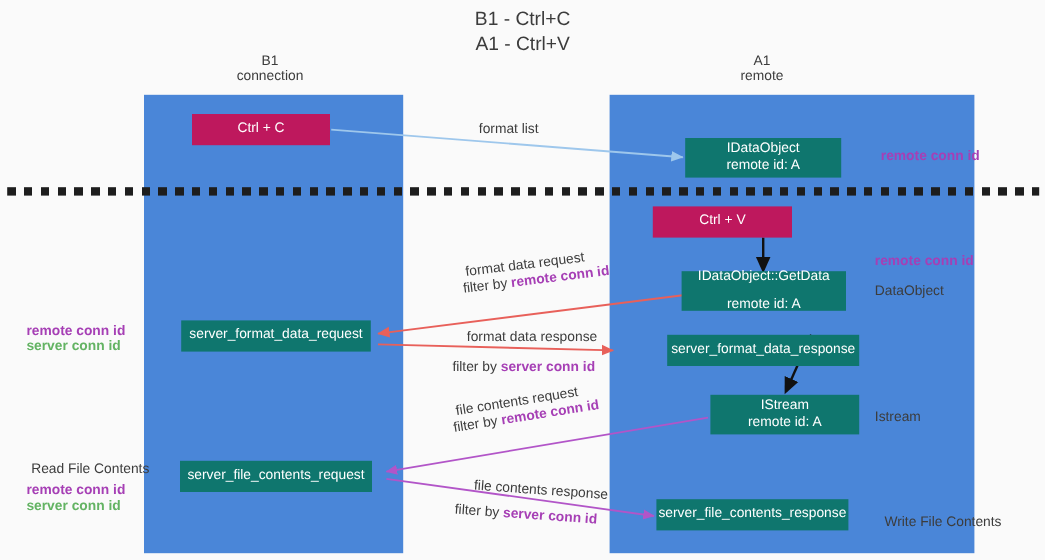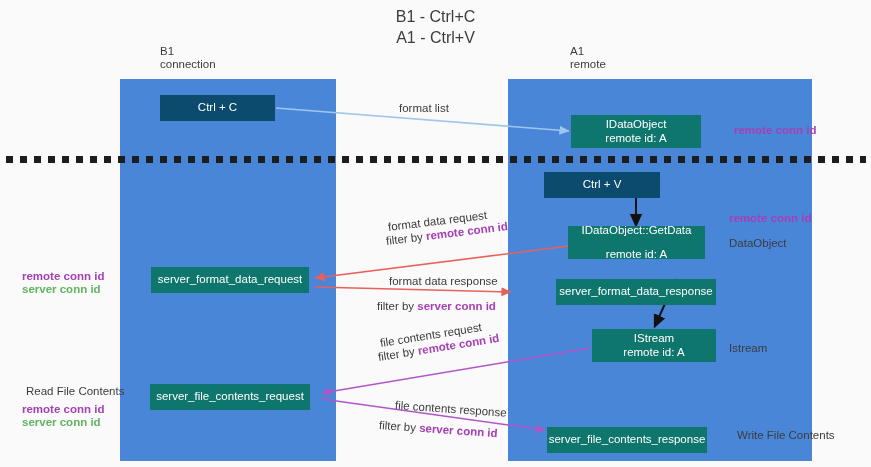--- a/index.html
+++ b/index.html
@@ -16,40 +16,40 @@
   .lane{position:absolute;background:#4a86d8;}
   #lane-left{left:120px;top:79px;width:216px;height:382px;}
   #lane-right{left:508px;top:79px;width:304px;height:382px;}
 
   
   #title{
     position:absolute;left:0;top:6px;width:871px;
     text-align:center;color:#3c3c3c;font-size:16px;line-height:21px;
   }
   .lane-head{
-    position:absolute;color:#3c3c3c;
+    position:absolute;text-align:center;color:#3c3c3c;
     font-size:11.5px;line-height:13px;
   }
   #head-left{left:160px;top:45px;width:130px;}
   #head-right{left:570px;top:45px;width:130px;}
 
   
   #divider{
     position:absolute;left:6px;top:156px;width:860px;height:7px;
     background-image:repeating-linear-gradient(to right,#1d1d1d 0px,#1d1d1d 7px,rgba(0,0,0,0) 7px,rgba(0,0,0,0) 14px);
   }
 
   
   .node{
     position:absolute;display:flex;flex-direction:column;
     align-items:center;justify-content:center;
     color:#ffffff;font-size:11.5px;line-height:13.5px;text-align:center;
     box-sizing:border-box;
   }
-  .node.green{background:#0c4a6e;}
+  .node.green{background:#be185d;}
   .node.orange{background:#0f766e;}
   .node .ln2{font-size:11.5px;}
 
   
   .lbl{position:absolute;font-size:11.5px;line-height:14px;color:#3c3c3c;white-space:nowrap;}
   .lbl.purple{color:#a63fb5;font-weight:bold;}
   .lbl.green{color:#63b363;font-weight:bold;}
   .lbl.rot{transform-origin:left center;}
   .lbl b.purple{color:#a63fb5;}
 
@@ -136,21 +136,21 @@
 
   <div class="node orange" id="n-istream" style="left:592px;top:329px;width:124px;height:33px;">
     <div>IStream</div>
     <div class="ln2">remote id: A</div>
   </div>
 
   <div class="node orange" id="n-filereq" style="left:150px;top:384px;width:160px;height:26px;">
     <div>server_file_contents_request</div>
   </div>
 
-  <div class="node orange" id="n-fileresp" style="left:547px;top:427px;width:160px;height:26px;">
+  <div class="node orange" id="n-fileresp" style="left:547px;top:416px;width:160px;height:26px;">
     <div>server_file_contents_response</div>
   </div>
 
   <div class="lbl" style="left:399px;top:101px;">format list</div>
 
   <div class="lbl rot" style="left:388px;top:220px;transform:rotate(-7deg);">format data request</div>
   <div class="lbl rot" style="left:386px;top:234px;transform:rotate(-7deg);">
     <span>filter by </span><b class="purple">remote conn id</b>
   </div>
 

